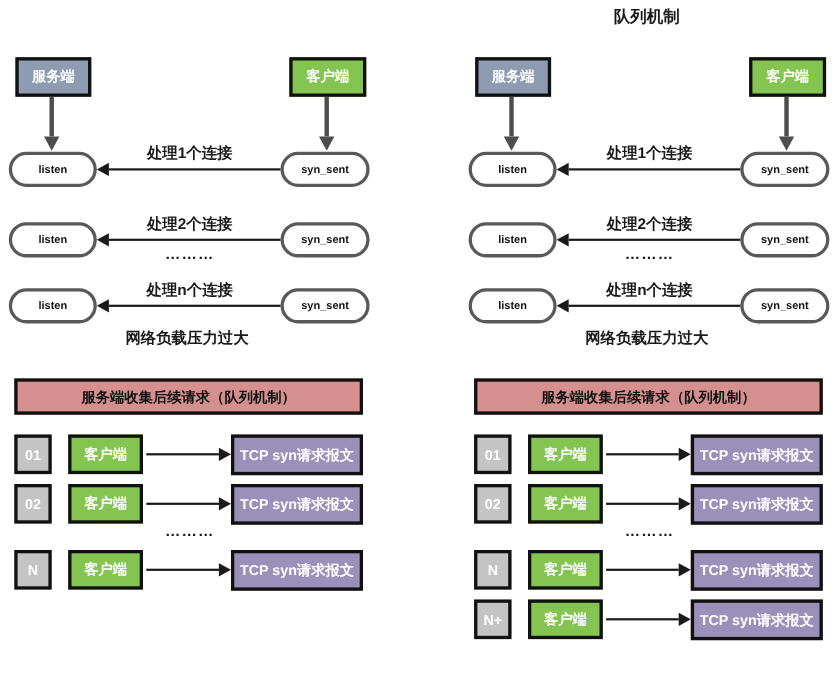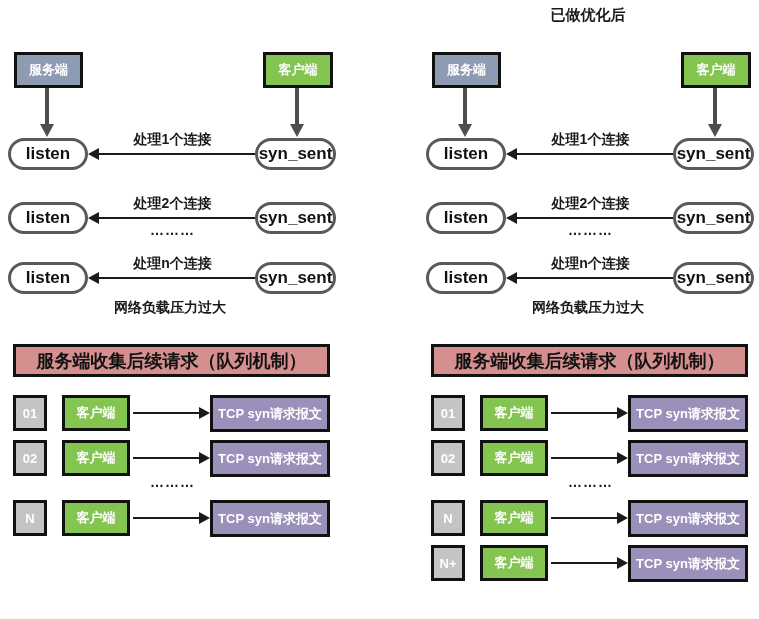--- a/index.html
+++ b/index.html
@@ -30,21 +30,21 @@
     border-top:13px solid #4d4d4d; }
   .vl-server { left:45px;  top:88px; height:36px; }
   .vh-server { left:40px;  top:124px; }
   .vl-client { left:295px; top:88px; height:36px; }
   .vh-client { left:290px; top:124px; }
 
   .oval {
     position:absolute; box-sizing:border-box; height:32px;
     border:3px solid var(--oval-border,#595959); border-radius:16px;
     background:#ffffff; display:flex; align-items:center; justify-content:center;
-    font-weight:bold; font-size:17px; color:#111111;
+    font-weight:bold; font-size:10px; color:#111111;
   }
   .oval-listen { left:8px; width:80px; }
   .oval-syn    { left:255px; width:81px; }
 
   .conn-label {
     position:absolute; left:95px; width:155px; text-align:center;
     font-size:14px; font-weight:bold; color:#1a1a1a;
   }
   .hline { position:absolute; left:99px; width:156px; height:2px; background:var(--arrow,#1a1a1a); }
   .lhead { position:absolute; left:88px; width:0; height:0;
@@ -60,21 +60,21 @@
 
   .overload {
     position:absolute; top:299px; left:0; width:340px; text-align:center;
     font-size:14px; font-weight:bold; color:#1a1a1a;
   }
 
   .banner {
     position:absolute; left:13px; top:344px; width:317px; height:33px;
     box-sizing:border-box; border:3px solid #111111; background:var(--banner,#d68f8f);
     display:flex; align-items:center; justify-content:center;
-    font-size:18px; font-weight:bold; color:#111111;
+    font-size:13px; font-weight:bold; color:#111111;
   }
 
   .index-box  { left:13px;  width:34px;  height:36px; background:var(--index-box,#c4c4c4); }
   .client-box { left:62px;  width:68px;  height:36px; background:var(--client-box,#84c450); }
   .packet-box { left:210px; width:120px; height:37px; background:var(--packet-box,#9a90ba); }
   .qline { position:absolute; left:133px; width:66px; height:2px; background:var(--arrow,#1a1a1a); }
   .rhead { position:absolute; left:199px; width:0; height:0;
     border-top:6px solid transparent; border-bottom:6px solid transparent;
     border-left:11px solid var(--arrow,#1a1a1a); }
 
@@ -144,21 +144,21 @@
 
     <div class="node index-box" style="top:500px">N</div>
     <div class="node client-box" style="top:500px">客户端</div>
     <div class="qline" style="top:517px"></div>
     <div class="rhead" style="top:512px"></div>
     <div class="node packet-box" style="top:500px">TCP syn请求报文</div>
 
   </div>
 
   <div class="col col-right">
-    <div class="title">已做优化后</div>
+    <div class="title">队列机制</div>
 
     <div class="node server-box">
       <span>服务端</span>
     </div>
     <div class="node client-box-top">
       <span>客户端</span>
     </div>
 
     <div class="vline vl-server"></div>
     <div class="vhead vh-server"></div>

